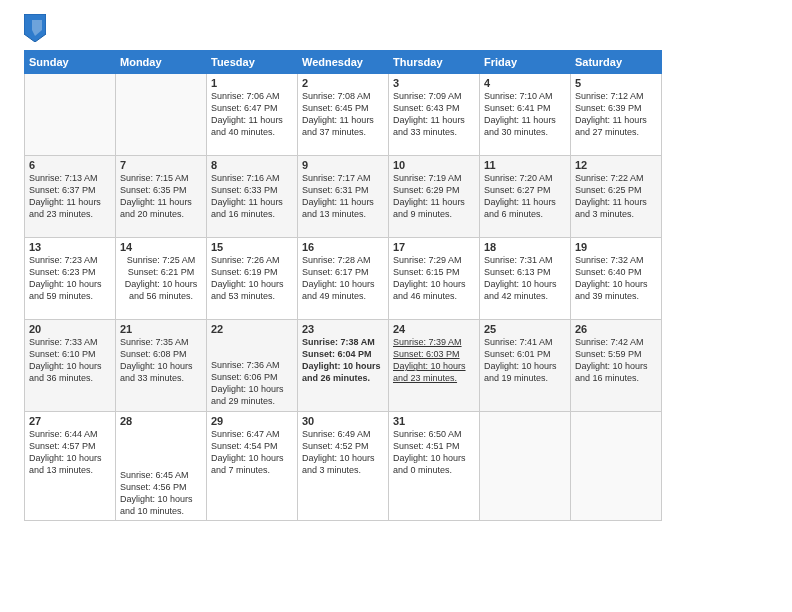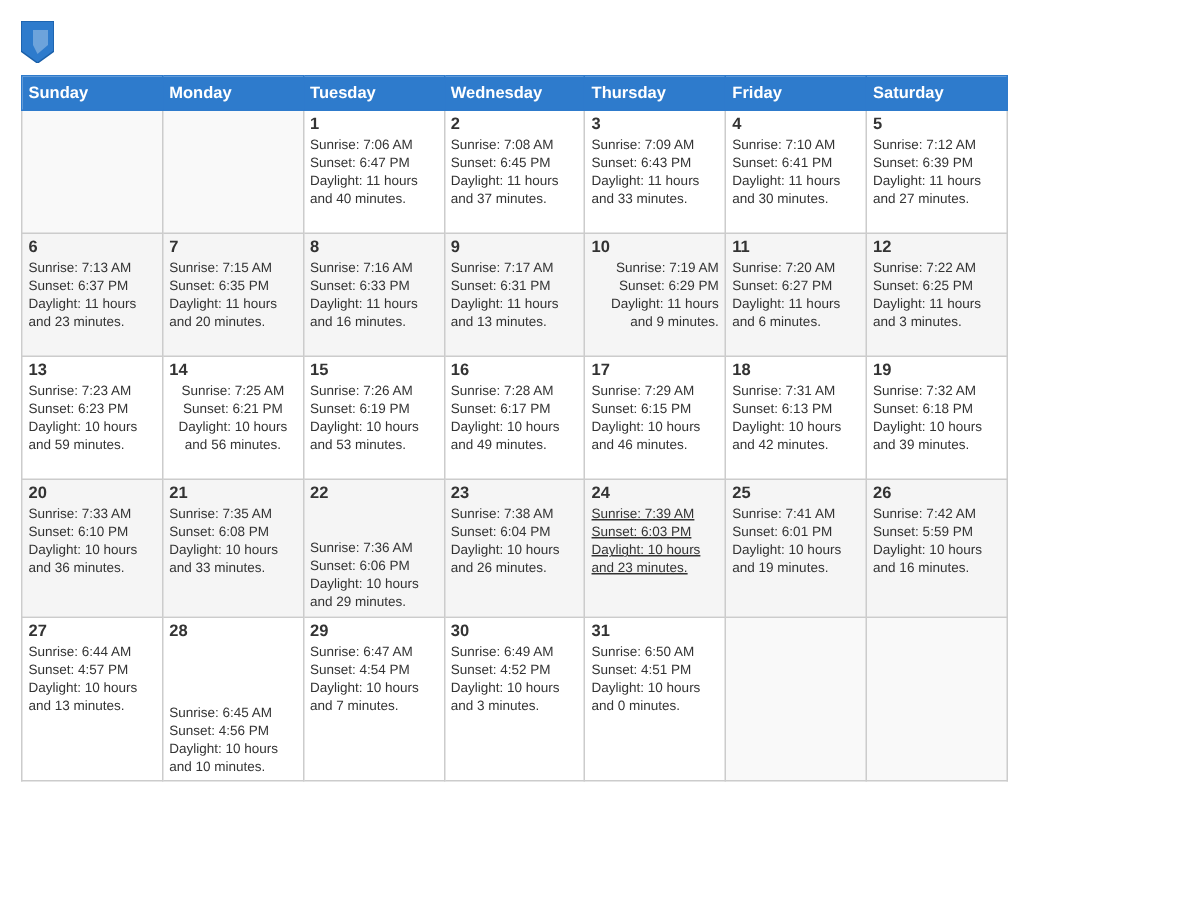--- a/index.html
+++ b/index.html
@@ -6,21 +6,21 @@
     body {
       width: 792px;
       height: 612px;
       font-family: Arial, sans-serif;
       background: #fff;
       overflow: hidden;
     }
     .container {
       width: 686px;
       height: 612px;
-      padding: 10px 14px;
+      padding: 10px 24px;
     }
     .header-area {
       display: flex;
       justify-content: space-between;
       align-items: flex-start;
       margin-bottom: 8px;
     }
     .logo {
       display: flex;
       align-items: center;
@@ -192,21 +192,21 @@
           </td>
           <td>
             <span class="day-number">9</span>
             <div class="day-info" style="white-space: pre-line;">Sunrise: 7:17 AM
 Sunset: 6:31 PM
 Daylight: 11 hours
 and 13 minutes.</div>
           </td>
           <td>
             <span class="day-number">10</span>
-            <div class="day-info" style="white-space: pre-line; text-align: right;">Sunrise: 7:19 AM
+            <div class="day-info" style="white-space: pre-line;">Sunrise: 7:19 AM
 Sunset: 6:29 PM
 Daylight: 11 hours
 and 9 minutes.</div>
           </td>
           <td>
             <span class="day-number">11</span>
             <div class="day-info" style="white-space: pre-line;">Sunrise: 7:20 AM
 Sunset: 6:27 PM
 Daylight: 11 hours
 and 6 minutes.</div>
@@ -258,21 +258,21 @@
           <td>
             <span class="day-number">18</span>
             <div class="day-info" style="white-space: pre-line;">Sunrise: 7:31 AM
 Sunset: 6:13 PM
 Daylight: 10 hours
 and 42 minutes.</div>
           </td>
           <td>
             <span class="day-number">19</span>
             <div class="day-info" style="white-space: pre-line;">Sunrise: 7:32 AM
-Sunset: 6:18 PM
+Sunset: 6:40 PM
 Daylight: 10 hours
 and 39 minutes.</div>
           </td>
         </tr>
         <tr>
           <td>
             <span class="day-number">20</span>
             <div class="day-info" style="white-space: pre-line;">Sunrise: 7:33 AM
 Sunset: 6:10 PM
 Daylight: 10 hours
@@ -287,21 +287,21 @@
           </td>
           <td>
             <span class="day-number">22</span>
             <div class="day-info" style="white-space: pre-line; margin-top: 24px;">Sunrise: 7:36 AM
 Sunset: 6:06 PM
 Daylight: 10 hours
 and 29 minutes.</div>
           </td>
           <td>
             <span class="day-number">23</span>
-            <div class="day-info" style="white-space: pre-line;">Sunrise: 7:38 AM
+            <div class="day-info" style="white-space: pre-line; font-weight: bold;">Sunrise: 7:38 AM
 Sunset: 6:04 PM
 Daylight: 10 hours
 and 26 minutes.</div>
           </td>
           <td>
             <span class="day-number">24</span>
             <div class="day-info" style="white-space: pre-line; text-decoration: underline;">Sunrise: 7:39 AM
 Sunset: 6:03 PM
 Daylight: 10 hours
 and 23 minutes.</div>

